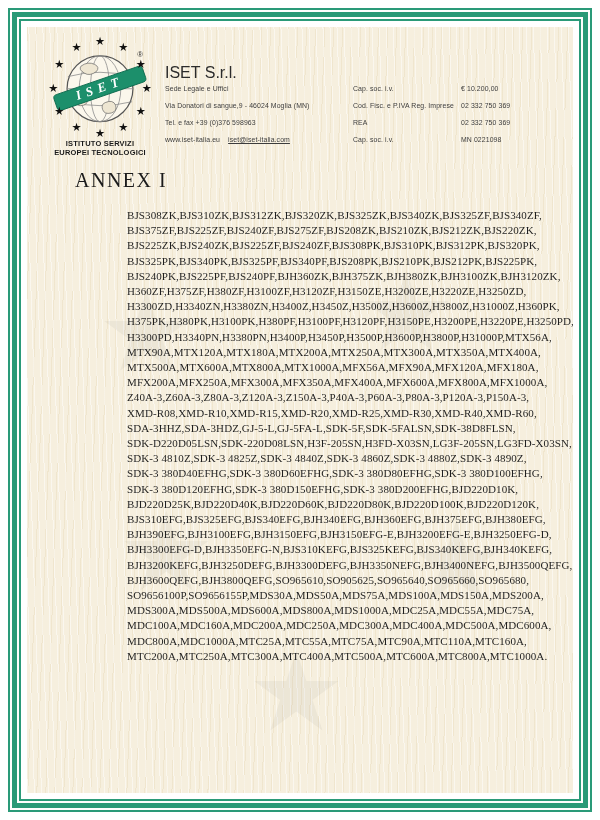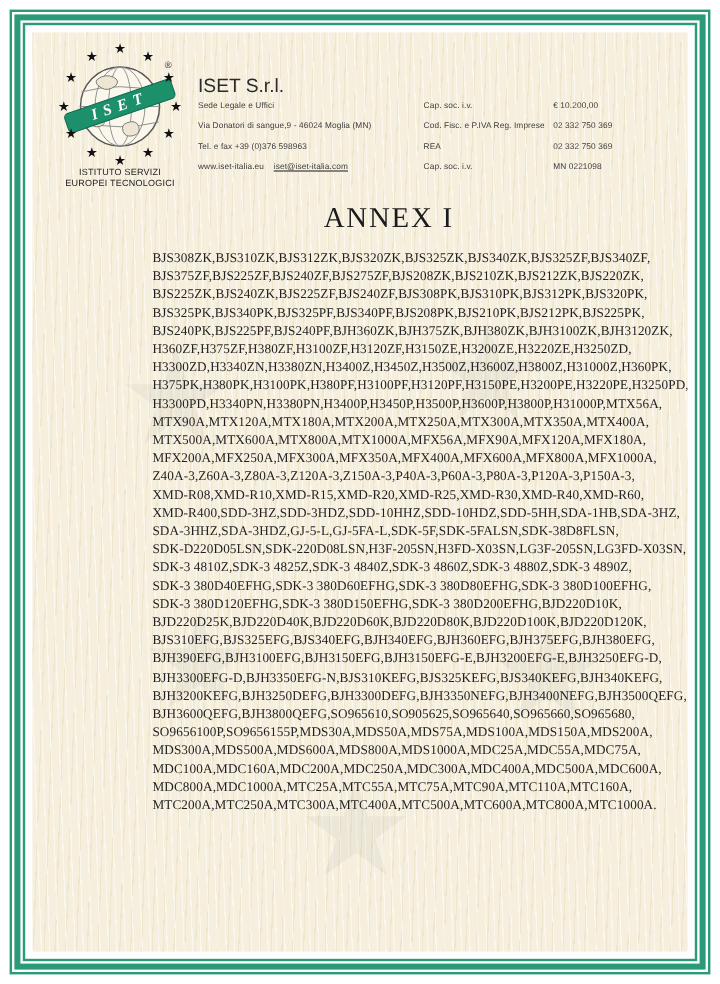--- a/index.html
+++ b/index.html
@@ -16,33 +16,33 @@
     position:relative;width:100%;height:100%;box-sizing:border-box;
     background-color:#f6efde;
     background-image:
       repeating-linear-gradient(88deg, rgba(255,255,255,.5) 0 1px, rgba(255,255,255,0) 1px 7px),
       repeating-linear-gradient(92deg, rgba(232,218,186,.45) 0 1px, rgba(232,218,186,0) 1px 9px);
     overflow:hidden;
   }
   .wm-star{position:absolute;color:rgba(110,110,110,.07);font-size:110px;line-height:1;user-select:none;}
   
   .logo-block{position:absolute;left:14px;top:8px;width:118px;text-align:center;}
-  .logo-caption{font-size:7.5px;font-weight:normal;color:#1a1a1a;letter-spacing:.2px;line-height:1.25;}
+  .logo-caption{font-size:7.5px;font-weight:bold;color:#1a1a1a;letter-spacing:.2px;line-height:1.25;}
   .company-name{position:absolute;left:138px;top:37px;font-size:16px;color:#2b2b2b;}
   .info-grid{
     position:absolute;left:138px;top:58px;width:400px;
     display:grid;grid-template-columns:188px 108px 1fr;row-gap:10px;
     font-size:6.9px;color:#3c3c3c;letter-spacing:.1px;
   }
   .info-grid .cell{white-space:nowrap;}
   .email-link{text-decoration:underline;color:#3c3c3c;}
   
   .annex-title{
-    position:absolute;left:0;right:0;top:142px;text-align:center;
-    font-family:"Liberation Serif", serif;font-size:24px;letter-spacing:1.5px;color:#1b1b1b;padding-left:48px;
+    position:absolute;left:0;right:0;top:142px;text-align:left;
+    font-family:"Liberation Serif", serif;font-size:20px;letter-spacing:1.5px;color:#1b1b1b;padding-left:48px;
   }
   .model-list{
     position:absolute;left:100px;top:181px;width:400px;
     font-family:"Liberation Serif", serif;font-size:11px;line-height:15.2px;
     color:#1f1f1f;letter-spacing:.1px;
   }
   .model-list div{white-space:nowrap;}
   
   .logo-svg{display:block;margin:0 auto;}
 </style>
@@ -137,21 +137,20 @@
             <div>BJS240PK,BJS225PF,BJS240PF,BJH360ZK,BJH375ZK,BJH380ZK,BJH3100ZK,BJH3120ZK,</div>
             <div>H360ZF,H375ZF,H380ZF,H3100ZF,H3120ZF,H3150ZE,H3200ZE,H3220ZE,H3250ZD,</div>
             <div>H3300ZD,H3340ZN,H3380ZN,H3400Z,H3450Z,H3500Z,H3600Z,H3800Z,H31000Z,H360PK,</div>
             <div>H375PK,H380PK,H3100PK,H380PF,H3100PF,H3120PF,H3150PE,H3200PE,H3220PE,H3250PD,</div>
             <div>H3300PD,H3340PN,H3380PN,H3400P,H3450P,H3500P,H3600P,H3800P,H31000P,MTX56A,</div>
             <div>MTX90A,MTX120A,MTX180A,MTX200A,MTX250A,MTX300A,MTX350A,MTX400A,</div>
             <div>MTX500A,MTX600A,MTX800A,MTX1000A,MFX56A,MFX90A,MFX120A,MFX180A,</div>
             <div>MFX200A,MFX250A,MFX300A,MFX350A,MFX400A,MFX600A,MFX800A,MFX1000A,</div>
             <div>Z40A-3,Z60A-3,Z80A-3,Z120A-3,Z150A-3,P40A-3,P60A-3,P80A-3,P120A-3,P150A-3,</div>
             <div>XMD-R08,XMD-R10,XMD-R15,XMD-R20,XMD-R25,XMD-R30,XMD-R40,XMD-R60,</div>
-            <div>XMD-R400,SDD-3HZ,SDD-3HDZ,SDD-10HHZ,SDD-10HDZ,SDD-5HH,SDA-1HB,SDA-3HZ,</div>
             <div>SDA-3HHZ,SDA-3HDZ,GJ-5-L,GJ-5FA-L,SDK-5F,SDK-5FALSN,SDK-38D8FLSN,</div>
             <div>SDK-D220D05LSN,SDK-220D08LSN,H3F-205SN,H3FD-X03SN,LG3F-205SN,LG3FD-X03SN,</div>
             <div>SDK-3 4810Z,SDK-3 4825Z,SDK-3 4840Z,SDK-3 4860Z,SDK-3 4880Z,SDK-3 4890Z,</div>
             <div>SDK-3 380D40EFHG,SDK-3 380D60EFHG,SDK-3 380D80EFHG,SDK-3 380D100EFHG,</div>
             <div>SDK-3 380D120EFHG,SDK-3 380D150EFHG,SDK-3 380D200EFHG,BJD220D10K,</div>
             <div>BJD220D25K,BJD220D40K,BJD220D60K,BJD220D80K,BJD220D100K,BJD220D120K,</div>
             <div>BJS310EFG,BJS325EFG,BJS340EFG,BJH340EFG,BJH360EFG,BJH375EFG,BJH380EFG,</div>
             <div>BJH390EFG,BJH3100EFG,BJH3150EFG,BJH3150EFG-E,BJH3200EFG-E,BJH3250EFG-D,</div>
             <div>BJH3300EFG-D,BJH3350EFG-N,BJS310KEFG,BJS325KEFG,BJS340KEFG,BJH340KEFG,</div>
             <div>BJH3200KEFG,BJH3250DEFG,BJH3300DEFG,BJH3350NEFG,BJH3400NEFG,BJH3500QEFG,</div>

